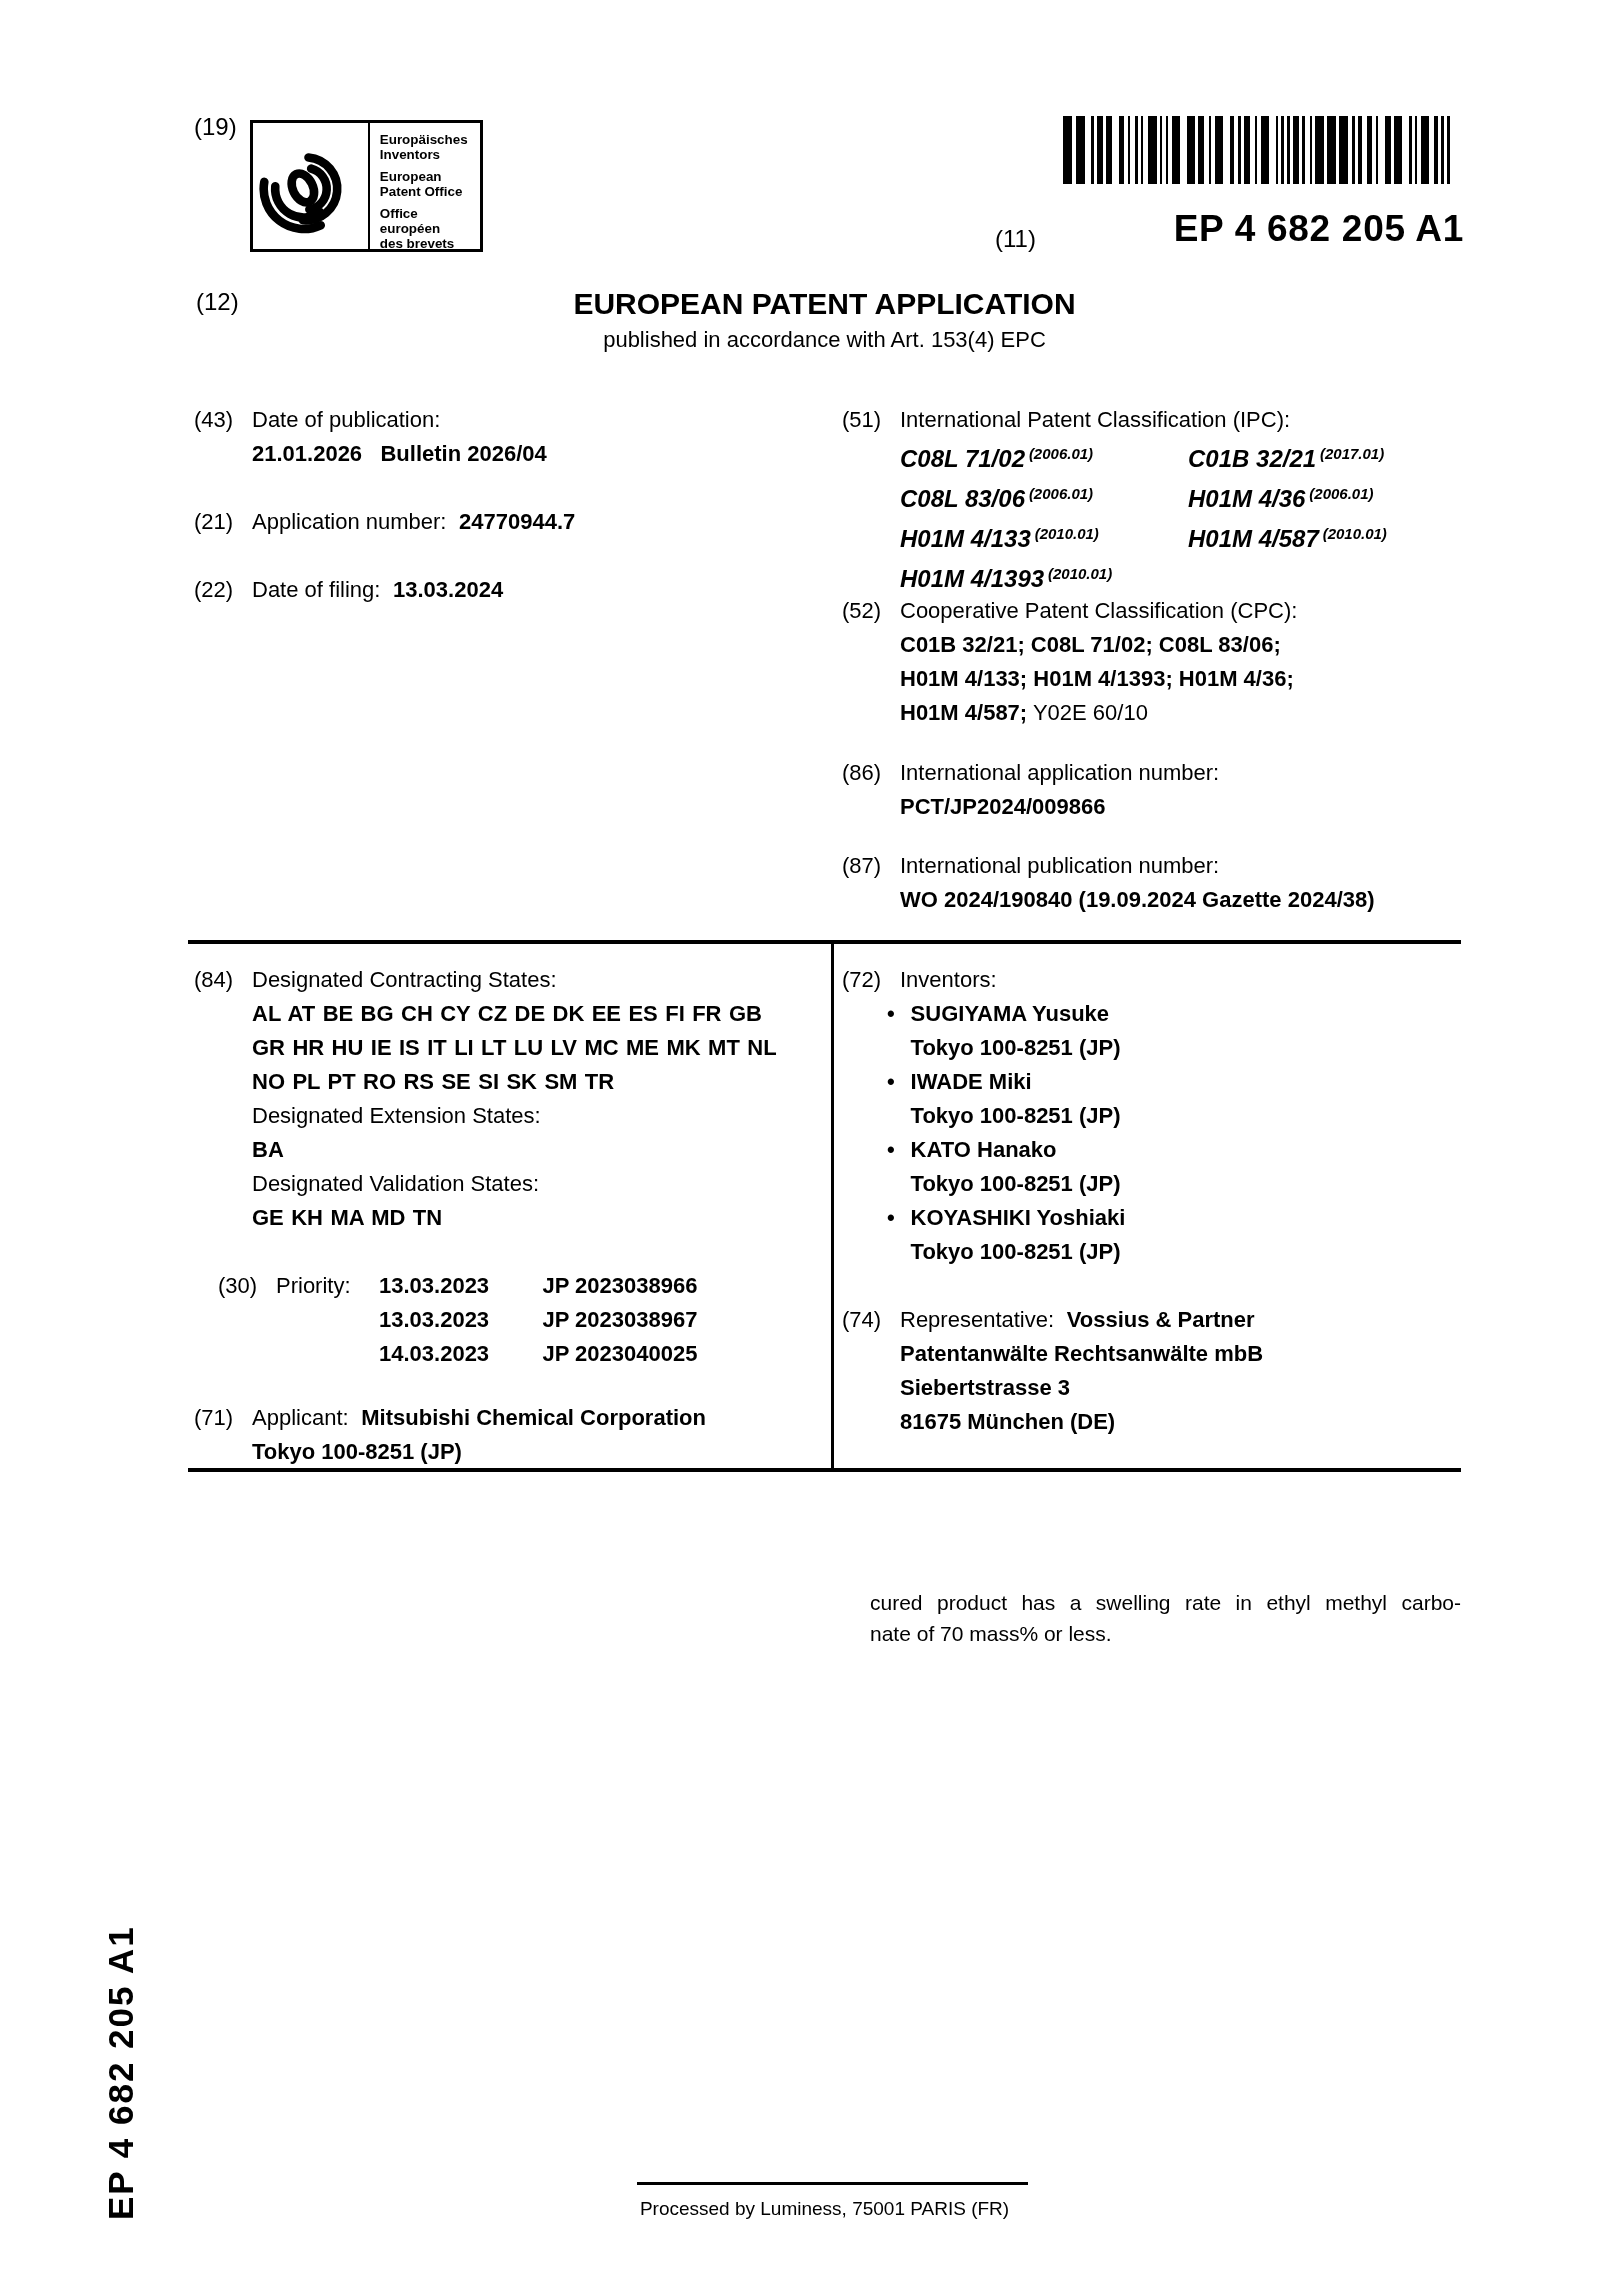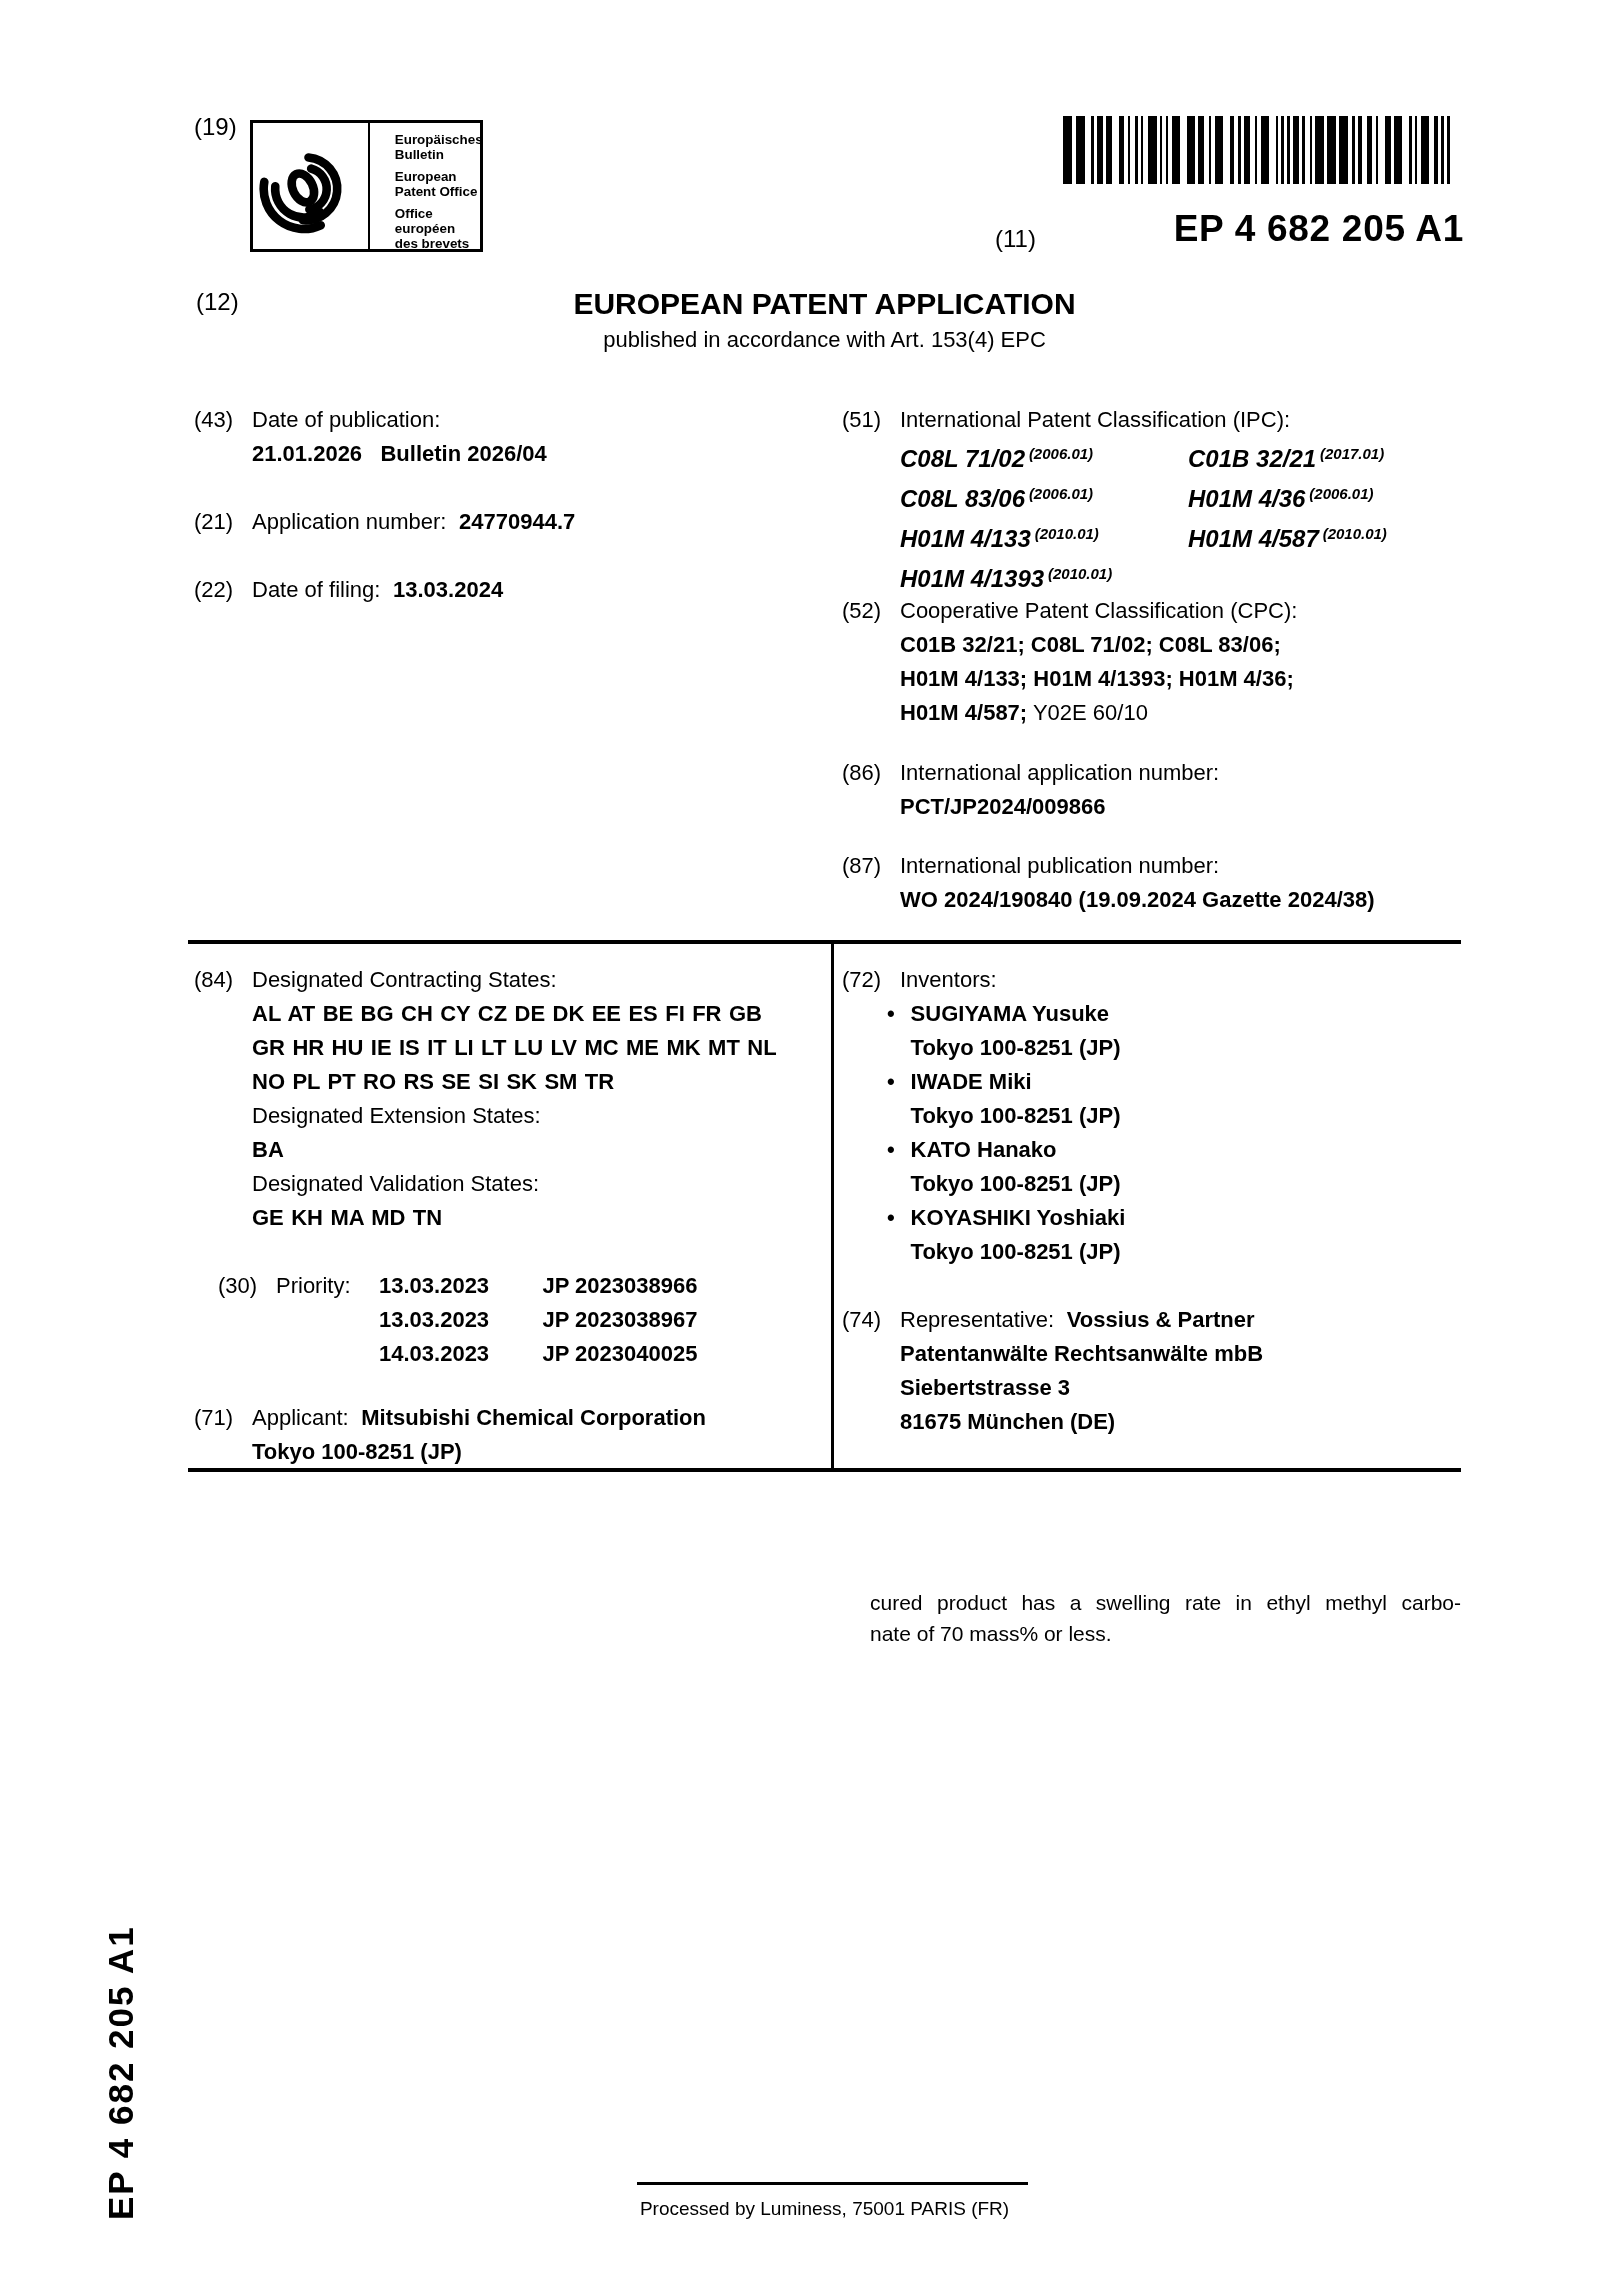--- a/index.html
+++ b/index.html
@@ -17,21 +17,21 @@
   .pre { white-space:pre-wrap; }
   .hr { position:absolute; left:188px; width:1273px; height:3.9px; background:#000; }
   .vdiv { position:absolute; left:831px; top:940px; width:2.6px; height:531px; background:#000; }
 
   
   .logo-box { position:absolute; left:250px; top:120px; width:233px; height:132px;
               border:3.3px solid #000; display:flex; box-sizing:border-box; background:#fff; }
   .logo-cell { width:115px; flex:none; border-right:2.6px solid #000; display:flex;
                align-items:center; justify-content:center; }
   .logo-cell svg { width:105px; height:118px; }
-  .logo-textcell { flex:1; padding:8.5px 2.6px 0 9.8px; font-size:13.4px; line-height:15px; font-weight:bold;margin-left:15px; }
+  .logo-textcell { flex:1; padding:8.5px 2.6px 0 9.8px; font-size:13.4px; line-height:15px; font-weight:bold; }
   .logo-group { margin-bottom:7.2px; }
   .barcode { position:absolute; left:1063px; top:116px; width:400px; height:68px;
              display:flex; align-items:stretch; overflow:hidden; }
   .barcode div { background:#000; height:100%; flex:none; }
   .pubnum { position:absolute; right:159px; top:209px; font-size:37px; line-height:39px;
             font-weight:bold; letter-spacing:0.7px; }
 
   
   .title-main { position:absolute; left:188px; top:287px; width:1273px; text-align:center;
                 font-size:30px; line-height:34px; font-weight:bold; }
@@ -83,21 +83,21 @@
           <path d="M 55.7 36.8 A 22 22 0 0 1 53.8 79.7"></path>
           <path d="M 52.9 25.1 A 33 33 0 0 1 47.1 90.9"></path>
           <path d="M 18.1 55.4 A 30 30 0 0 0 65.2 82.6"></path>
           <path d="M 6.6 50.7 A 42 42 0 0 0 65.7 96.1"></path>
         </g>
       </svg>
     </div>
     <div class="logo-textcell">
       <div class="logo-group">
         <div>Europäisches</div>
-        <div>Bulletin</div>
+        <div>Inventors</div>
       </div>
       <div class="logo-group">
         <div>European</div>
         <div>Patent Office</div>
       </div>
       <div class="logo-group">
         <div>Office européen</div>
         <div>des brevets</div>
       </div>
     </div>

